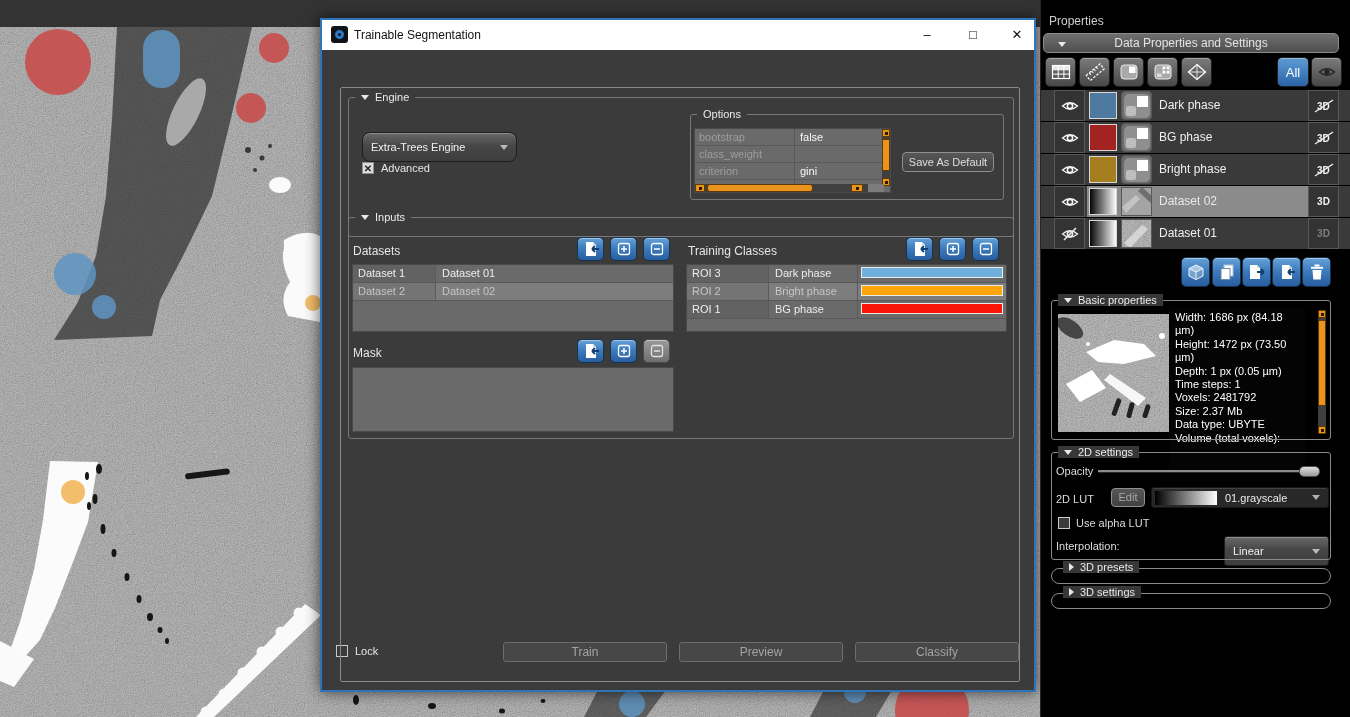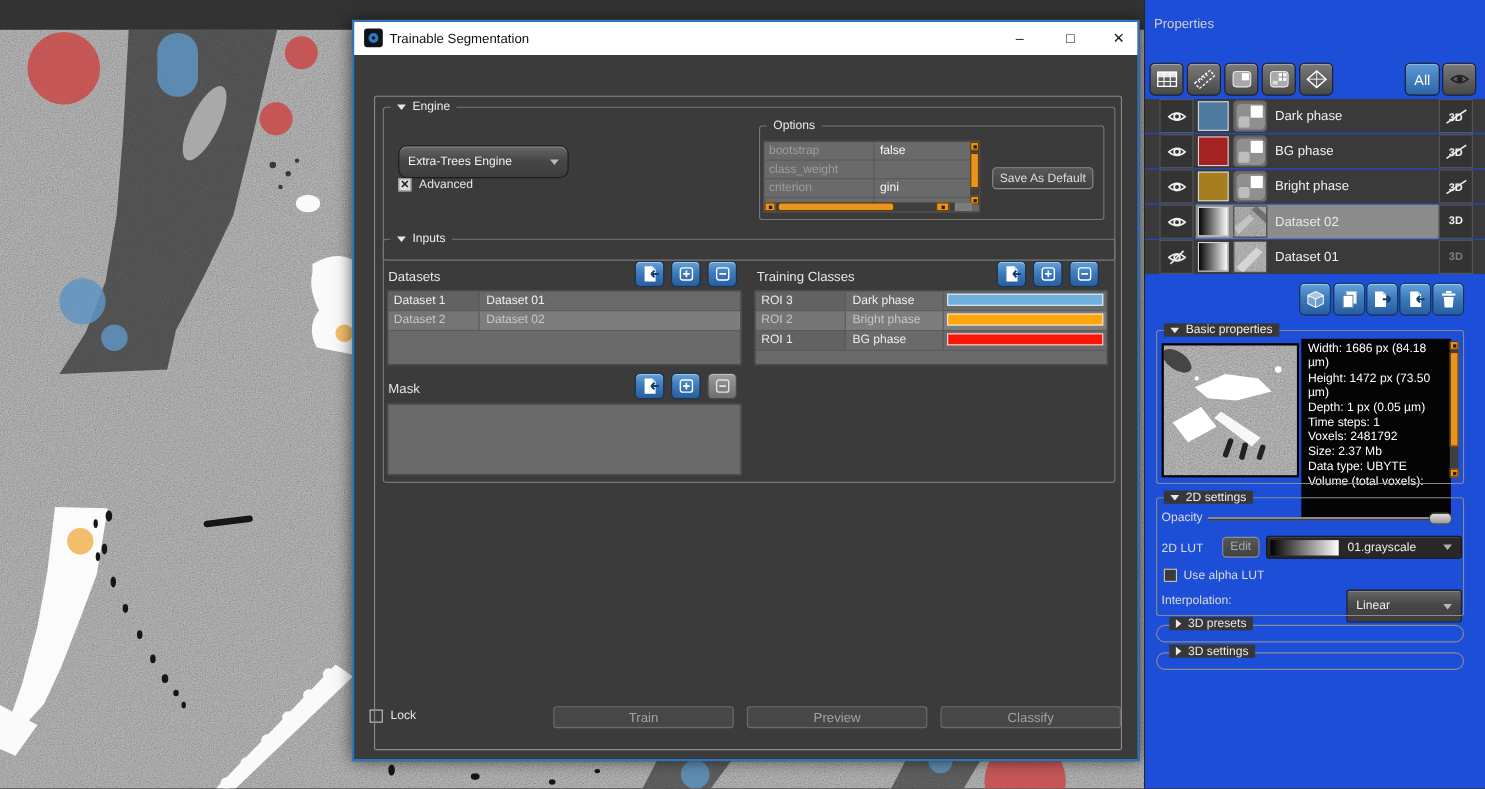--- a/index.html
+++ b/index.html
@@ -77,21 +77,21 @@
   .ds-c1{padding:2px 5px;border-right:1px solid #595959;background:rgba(0,0,0,.07);
        overflow:hidden;white-space:nowrap;}
   .ds-c2{flex:1;padding:2px 6px;overflow:hidden;white-space:nowrap;}
   .bar-cell{flex:0 0 150px;padding:2px 3px;}
   .bar{height:11px;border:1px solid #ececec;}
 
   .foot-btn{position:absolute;height:20px;width:164px;background:#474747;border:1px solid #6d6d6d;
        border-radius:3px;color:#a3a3a3;font-size:12px;text-align:center;line-height:18px;}
 
   
-  .panel{position:absolute;left:1040px;top:0;width:310px;height:717px;background:#1d4ed8;
+  .panel{position:absolute;left:1040px;top:0;width:310px;height:717px;background:#000000;
        border-left:1px solid #252525;font-size:11px;color:#dcdcdc;}
   .panel-header{position:absolute;left:2px;top:33px;width:296px;height:20px;border-radius:5px;
        background:linear-gradient(#6f6f6f,#4f4f4f);border:1px solid #8c8c8c;color:#e3e3e3;
        font-size:12px;display:flex;align-items:center;justify-content:center;}
   .tool-btn{position:absolute;top:57px;width:31px;height:30px;border-radius:5px;
        background:linear-gradient(#7b7b7b,#474747);border:1px solid #1f1f1f;
        box-shadow:inset 0 1px 0 rgba(255,255,255,.3);display:flex;align-items:center;justify-content:center;}
   .tool-btn.blue{background:linear-gradient(#5e9bd3,#2a64a8);color:#fff;font-size:13px;}
   .layer-row{position:absolute;left:0;width:100%;height:31px;background:#3a3a3a;}
   .cellbox{position:absolute;border:1px solid #585858;background:#333;display:flex;
@@ -374,20 +374,24 @@
       <span class="abs" style="left:33px;top:595px">Lock</span>
       <div class="foot-btn" style="left:181px;top:592px">Train</div>
       <div class="foot-btn" style="left:357px;top:592px">Preview</div>
       <div class="foot-btn" style="left:533px;top:592px">Classify</div>
     </div>
   </div>
 
   <div class="panel">
     <span class="abs" style="left:8px;top:14px;font-size:12px;color:#cfcfcf">Properties</span>
 
+    <div class="panel-header">
+      <span class="tri-down" style="position:absolute;left:14px;top:8px"></span>
+      <span>Data Properties and Settings</span>
+    </div>
 
     <div class="tool-btn" style="left:4px">
       <svg width="20" height="16">
         <rect x="1.5" y="1.5" width="17" height="13" fill="none" stroke="#fff" stroke-width="1.2"></rect>
         <rect x="1.5" y="1.5" width="17" height="4" fill="#fff" opacity=".85"></rect>
         <line x1="1.5" y1="5.8" x2="18.5" y2="5.8" stroke="#fff"></line>
           <line x1="1.5" y1="10.1" x2="18.5" y2="10.1" stroke="#fff"></line>
         <line x1="7.2" y1="1.5" x2="7.2" y2="14.5" stroke="#fff"></line>
           <line x1="12.9" y1="1.5" x2="12.9" y2="14.5" stroke="#fff"></line>
       </svg>
@@ -625,21 +629,21 @@
         <path d="M28,38 L56,26 L86,30 L98,42 L66,50 L40,48 Z" fill="#fff"></path>
         <path d="M8,70 L34,56 L48,74 L22,88 Z" fill="#fff"></path>
         <path d="M52,60 L88,84 L80,92 L46,66 Z" fill="#fff" opacity=".9"></path>
         <rect x="56" y="84" width="5" height="18" rx="2" transform="rotate(20 58 93)" fill="#222"></rect>
         <rect x="70" y="88" width="5" height="16" rx="2" transform="rotate(15 72 96)" fill="#222"></rect>
         <rect x="86" y="90" width="5" height="14" rx="2" transform="rotate(18 88 97)" fill="#222"></rect>
         <circle cx="104" cy="22" r="3" fill="#fff"></circle>
           <circle cx="30" cy="30" r="2" fill="#fff"></circle>
       </svg>
     </div>
-    <div class="black-panel abs" style="left:142px;top:308px;width:136px;height:164px;padding:3px 6px">
+    <div class="black-panel abs" style="left:128px;top:308px;width:136px;height:164px;padding:3px 6px">
       <div>Width: 1686 px (84.18 µm)</div>
       <div>Height: 1472 px (73.50 µm)</div>
       <div>Depth: 1 px (0.05 µm)</div>
       <div>Time steps: 1</div>
       <div>Voxels: 2481792</div>
       <div>Size: 2.37 Mb</div>
       <div>Data type: UBYTE</div>
       <div>Volume (total voxels):</div>
     </div>
     <div class="abs sb-v" style="left:277px;top:310px;width:8px;height:124px">

